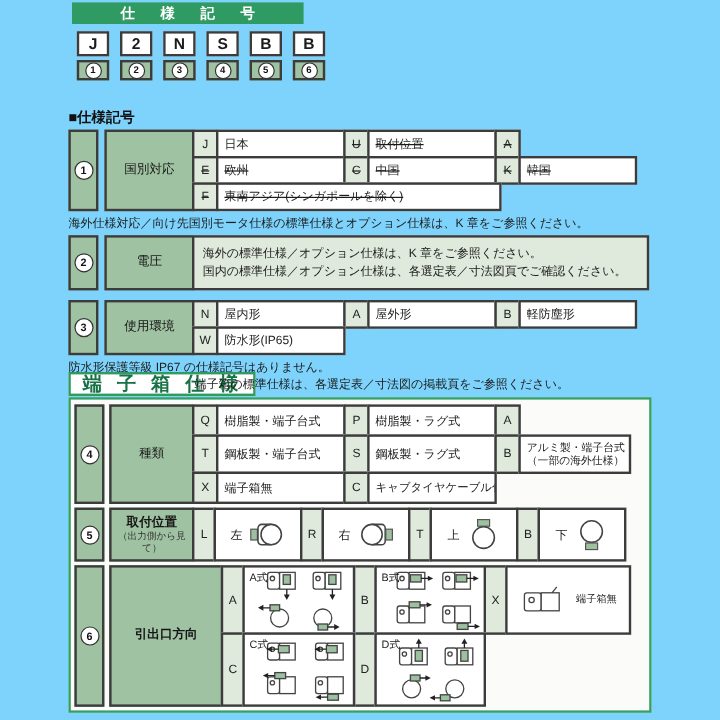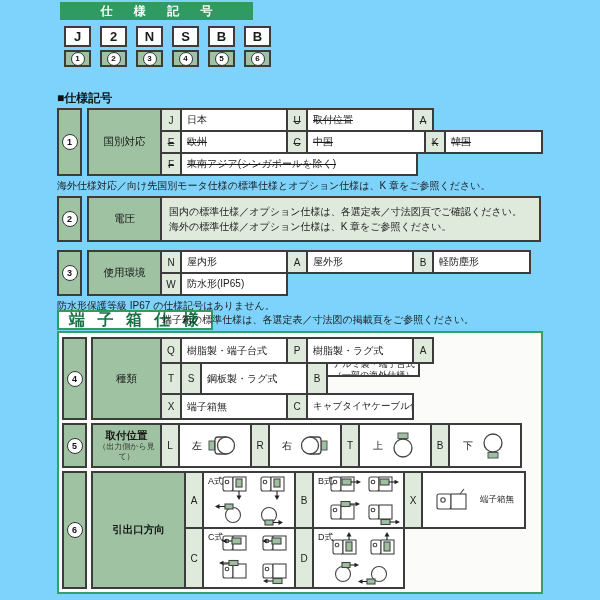--- a/index.html
+++ b/index.html
@@ -104,21 +104,21 @@
               <span class="strike">取付位置</span>
             </div>
           <div class="bx pal cd ml strike" style="width:22px;height:24px">A</div>
         </div>
         <div class="row mt">
           <div class="bx pal cd strike" style="width:22px;height:24px">E</div>
           <div class="bx nm ml" style="width:108px;height:24px">
               <span class="strike">欧州</span>
             </div>
           <div class="bx pal cd ml strike" style="width:22px;height:24px">C</div>
-          <div class="bx nm ml" style="width:120px;height:24px">
+          <div class="bx nm ml" style="width:108px;height:24px">
               <span class="strike">中国</span>
             </div>
           <div class="bx pal cd ml strike" style="width:22px;height:24px">K</div>
           <div class="bx nm ml" style="width:99px;height:24px">
               <span class="strike">韓国</span>
             </div>
         </div>
         <div class="row mt">
           <div class="bx pal cd strike" style="width:22px;height:24px">F</div>
           <div class="bx nm ml" style="width:238px;height:24px">
@@ -130,22 +130,22 @@
   </div>
   <div class="note" style="left:57px;top:179px">海外仕様対応／向け先国別モータ仕様の標準仕様とオプション仕様は、K 章をご参照ください。</div>
 
   <div class="tbl" style="left:57px;top:196px">
     <div class="bx grn" style="width:25px;height:46px">
       <span class="cnum">2</span>
     </div>
     <div class="row">
       <div class="bx grn lblc" style="width:75px;height:46px">電圧</div>
       <div class="bx pal ml" style="width:381px;height:46px;flex-direction:column;align-items:flex-start;justify-content:center;padding-left:7px;font-size:10px;line-height:1.5">
+        <span>海外の標準仕様／オプション仕様は、K 章をご参照ください。</span>
         <span>国内の標準仕様／オプション仕様は、各選定表／寸法図頁でご確認ください。</span>
-        <span>海外の標準仕様／オプション仕様は、K 章をご参照ください。</span>
       </div>
     </div>
   </div>
 
   <div class="tbl" style="left:57px;top:250px">
     <div class="bx grn" style="width:25px;height:46px">
       <span class="cnum">3</span>
     </div>
     <div class="row">
       <div class="bx grn lblc" style="width:75px;height:46px">使用環境</div>
@@ -193,26 +193,29 @@
               <span>樹脂製・端子台式</span>
             </div>
           <div class="bx pal cd ml" style="width:22px;height:27px">P</div>
           <div class="bx nm ml" style="width:108px;height:27px">
               <span>樹脂製・ラグ式</span>
             </div>
           <div class="bx pal cd ml" style="width:22px;height:27px">A</div>
         </div>
         <div class="row mt">
           <div class="bx pal cd" style="width:22px;height:33px">T</div>
+          <div class="bx nm ml" style="width:108px;height:33px">
+              <span>鋼板製・端子台式</span>
+            </div>
           <div class="bx pal cd ml" style="width:22px;height:33px">S</div>
           <div class="bx nm ml" style="width:108px;height:33px">
               <span>鋼板製・ラグ式</span>
             </div>
           <div class="bx pal cd ml" style="width:22px;height:33px">B</div>
-          <div class="bx nm ml" style="width:94px;height:15px;flex-direction:column;align-items:flex-start;justify-content:center;font-size:9px;line-height:1.2">
+          <div class="bx nm ml" style="width:94px;height:33px;flex-direction:column;align-items:flex-start;justify-content:center;font-size:9px;line-height:1.2">
             <span>アルミ製・端子台式</span>
             <span>（一部の海外仕様）</span>
           </div>
         </div>
         <div class="row mt">
           <div class="bx pal cd" style="width:22px;height:27px">X</div>
           <div class="bx nm ml" style="width:108px;height:27px">
               <span>端子箱無</span>
             </div>
           <div class="bx pal cd ml" style="width:22px;height:27px">C</div>

